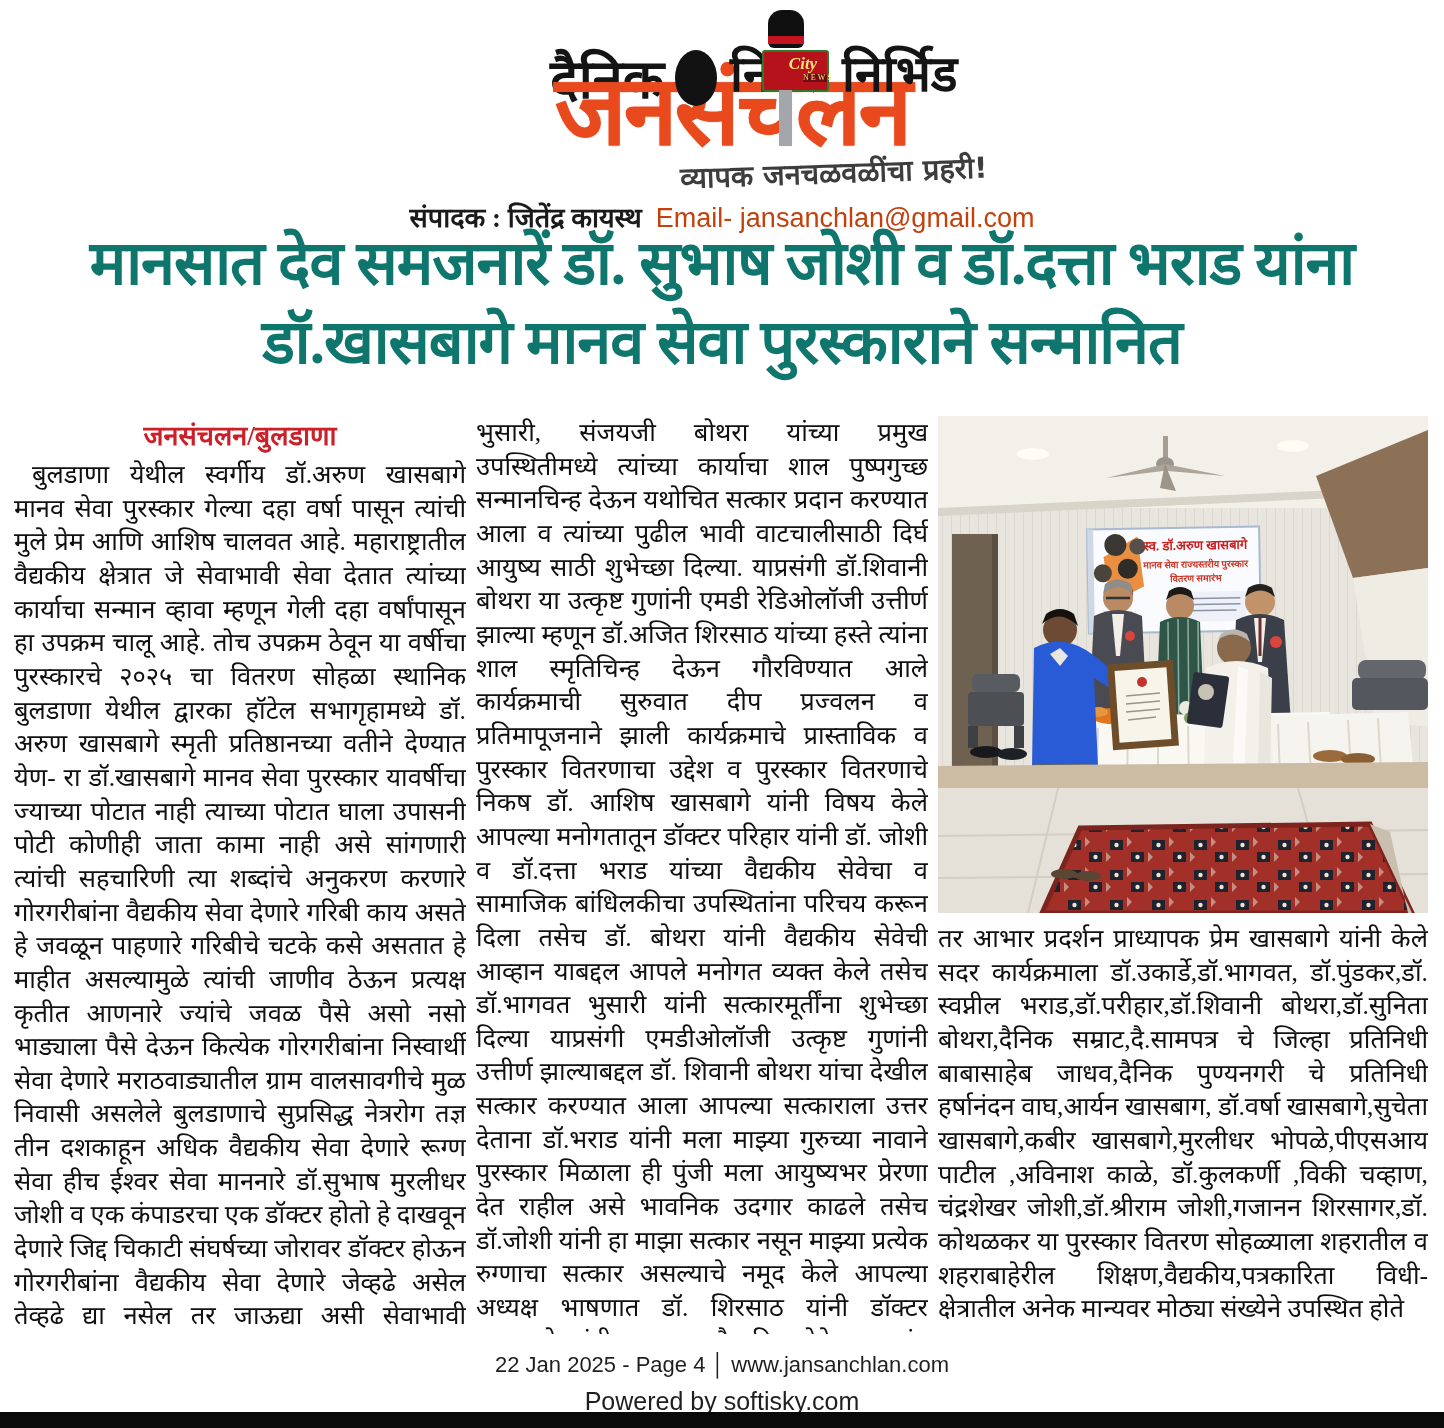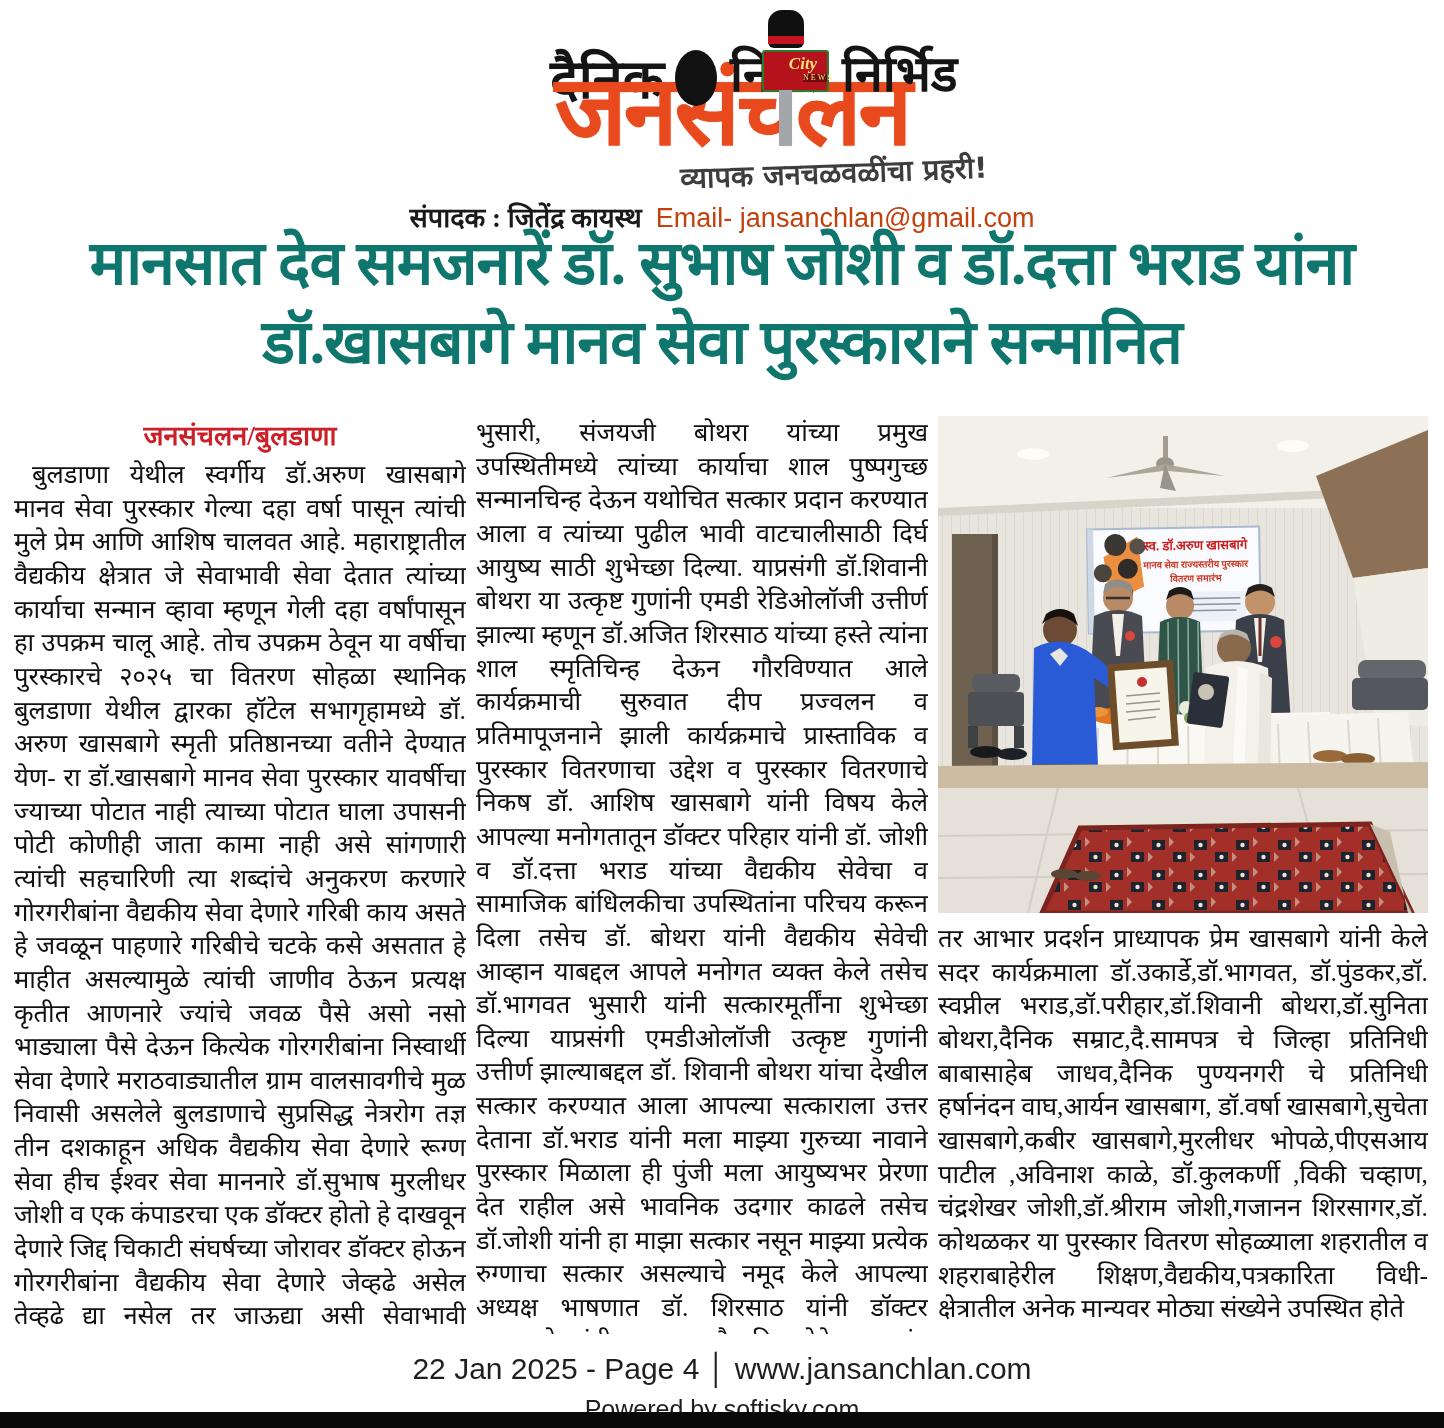--- a/index.html
+++ b/index.html
@@ -47,21 +47,21 @@
   .byline{text-align:center;font-size:27px;font-weight:bold;color:#cc2029;margin:0 0 5px 0;}
   .body-text{margin:0;font-size:25.5px;line-height:1.32;text-align:justify;color:#101010;
              font-family:"Liberation Serif",serif;}
   .body-text.indent{text-indent:18px;}
   .photo{margin:0 0 9px 0;width:571px;height:497px;}
   .photo svg{display:block;width:490px;height:497px;}
 
   
   .footer{position:absolute;top:1352px;left:0;width:100%;text-align:center;
           font-family:"Liberation Sans",sans-serif;color:#1f1f1f;}
-  .footer .f1{font-size:30px;margin-bottom:9px;}
+  .footer .f1{font-size:22px;margin-bottom:9px;}
   .footer .f2{font-size:25px;}
   .bottom-bar{position:absolute;left:0;bottom:0;width:100%;height:16px;background:#0a0a0a;}
 </style>
 </head>
 <body>
 
 <div class="page">
 
   <header class="masthead">
     <div class="logo">

